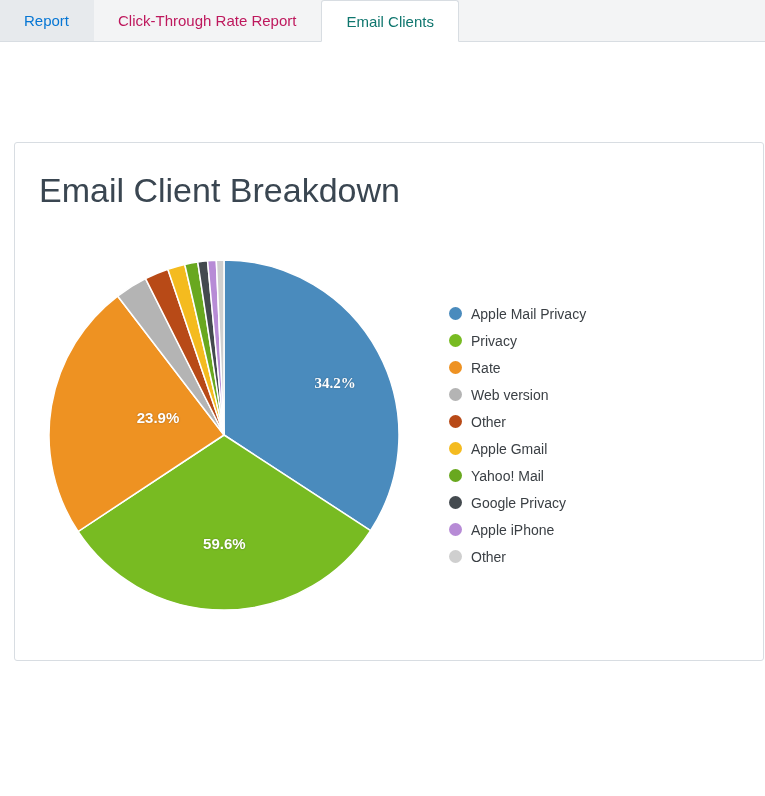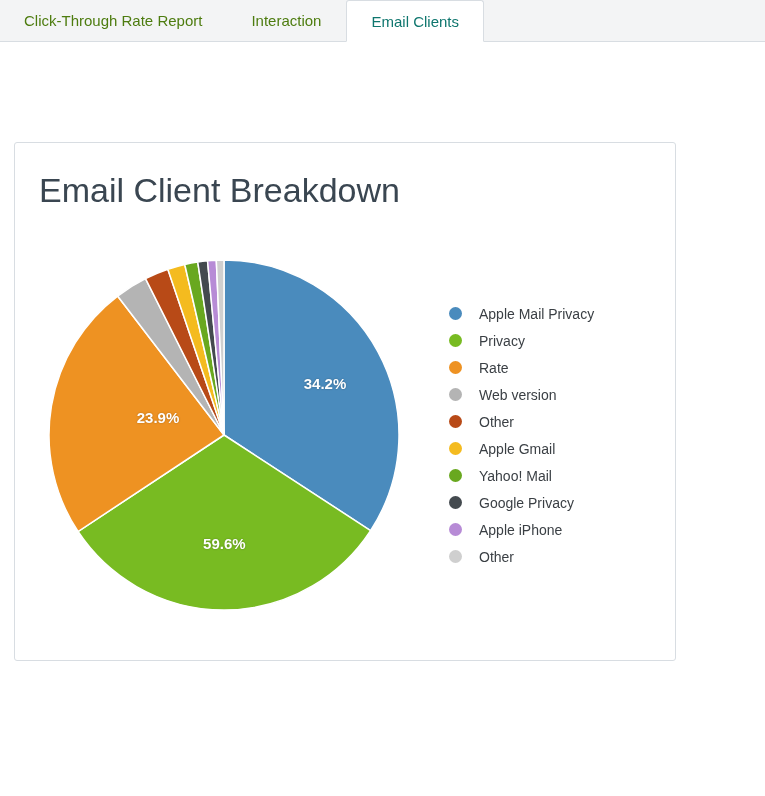--- a/index.html
+++ b/index.html
@@ -14,21 +14,21 @@
       display: flex;
       background: #f3f4f5;
       border-bottom: 1px solid #d8dde2;
       height: 42px;
     }
     .tab {
       padding: 0 24px;
       display: flex;
       align-items: center;
       font-size: 15px;
-      color: #4d7c0f;
+      color: #be185d;
       cursor: pointer;
       border-right: 1px solid transparent;
     }
     .tab.active {
       background: #fff;
       color: #0f766e;
       border: 1px solid #d8dde2;
       border-bottom: 1px solid #fff;
       border-top-left-radius: 3px;
       border-top-right-radius: 3px;
@@ -36,21 +36,21 @@
     }
     .tab.first {
       background: #e7eaed;
       color: #0676d4;
     }
     .panel {
       margin: 100px 0 0 14px;
       border: 1px solid #d8dde2;
       border-radius: 3px;
       padding: 28px 28px 40px 24px;
-      width: 662px;
+      width: 750px;
     }
     .panel-title {
       font-size: 34px;
       font-weight: 300;
       color: #3a4651;
       margin-bottom: 40px;
     }
     .chart-row {
       display: flex;
       align-items: center;
@@ -72,55 +72,55 @@
     .legend {
       display: flex;
       flex-direction: column;
       gap: 11px;
       font-size: 14px;
       color: #3a3f44;
     }
     .legend-item {
       display: flex;
       align-items: center;
-      gap: 17px;
+      gap: 9px;
     }
     .swatch {
       width: 13px;
       height: 13px;
       border-radius: 50%;
       flex-shrink: 0;
     }
   </style>
 </head>
 <body>
 
 <div class="tabs" id="tab-bar">
+    <div class="tab first">Report</div>
     <div class="tab">Click-Through Rate Report</div>
-    <div class="tab">Interaction</div>
     <div class="tab active">Email Clients</div>
   </div>
 
 <div class="panel">
   <h1 class="panel-title">Email Client Breakdown</h1>
   <div class="chart-row">
     <div class="pie-wrap">
       <svg id="pie-svg" width="370" height="370" viewBox="0 0 370 370">
           <path d="M 185 185 L 185 10 A 175 175 0 0 1 331.5674070073748 280.6190106784971 Z" fill="#4a8bbd" stroke="#fff" stroke-width="1.5"></path>
           <path d="M 185 185 L 331.5674070073748 280.6190106784971 A 175 175 0 0 1 39.03627411769506 281.53802735997533 Z" fill="#78bb22" stroke="#fff" stroke-width="1.5"></path>
           <path d="M 185 185 L 39.03627411769506 281.53802735997533 A 175 175 0 0 1 78.612197903444 46.05168023662887 Z" fill="#ee9222" stroke="#fff" stroke-width="1.5"></path>
           <path d="M 185 185 L 78.612197903444 46.05168023662887 A 175 175 0 0 1 106.5329371842444 28.577750773528834 Z" fill="#b4b4b4" stroke="#fff" stroke-width="1.5"></path>
           <path d="M 185 185 L 106.5329371842444 28.577750773528834 A 175 175 0 0 1 128.83486828373827 19.257796625919752 Z" fill="#b84a17" stroke="#fff" stroke-width="1.5"></path>
           <path d="M 185 185 L 128.83486828373827 19.257796625919752 A 175 175 0 0 1 145.75261683385824 14.457797262349004 Z" fill="#f4bb1f" stroke="#fff" stroke-width="1.5"></path>
           <path d="M 185 185 L 145.75261683385824 14.457797262349004 A 175 175 0 0 1 158.71052190386757 11.985944670865052 Z" fill="#69a81f" stroke="#fff" stroke-width="1.5"></path>
           <path d="M 185 185 L 158.71052190386757 11.985944670865052 A 175 175 0 0 1 168.53104516926007 10.776656194460998 Z" fill="#444a4f" stroke="#fff" stroke-width="1.5"></path>
           <path d="M 185 185 L 168.53104516926007 10.776656194460998 A 175 175 0 0 1 177.30557929437362 10.169236431328187 Z" fill="#b78bd6" stroke="#fff" stroke-width="1.5"></path>
           <path d="M 185 185 L 177.30557929437362 10.169236431328187 A 175 175 0 0 1 184.99999999999997 10 Z" fill="#cfcfcf" stroke="#fff" stroke-width="1.5"></path>
         </svg>
-    <div class="pie-label" style="left: 286px; top: 133.328px;">34.2%</div><div class="pie-label" style="left: 185.341px; top: 293.499px;">59.6%</div><div class="pie-label" style="left: 78.0005px; top: 167.018px; margin-left: 41px;">23.9%</div></div>
+    <div class="pie-label" style="left: 296px; top: 133.328px; font-family: Liberation Serif, serif;">34.2%</div><div class="pie-label" style="left: 185.341px; top: 293.499px;">59.6%</div><div class="pie-label" style="left: 78.0005px; top: 167.018px; margin-left: 41px;">23.9%</div></div>
     <div class="legend" id="legend">
         <div class="legend-item">
           <span class="swatch" style="background: rgb(74, 139, 189);"></span>
           <span>Apple Mail Privacy</span>
         </div>
         <div class="legend-item">
           <span class="swatch" style="background: rgb(120, 187, 34);"></span>
           <span>Privacy</span>
         </div>
         <div class="legend-item">

